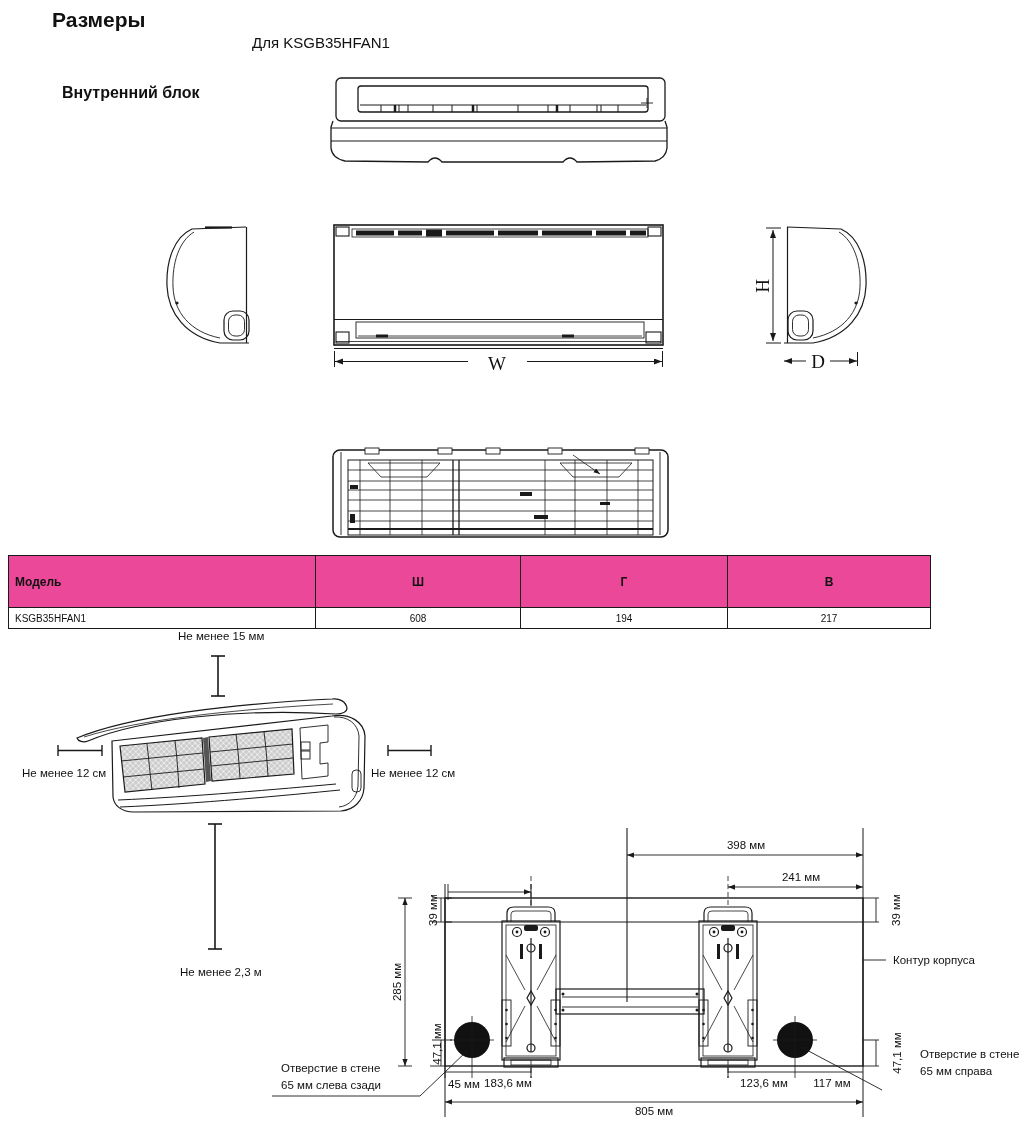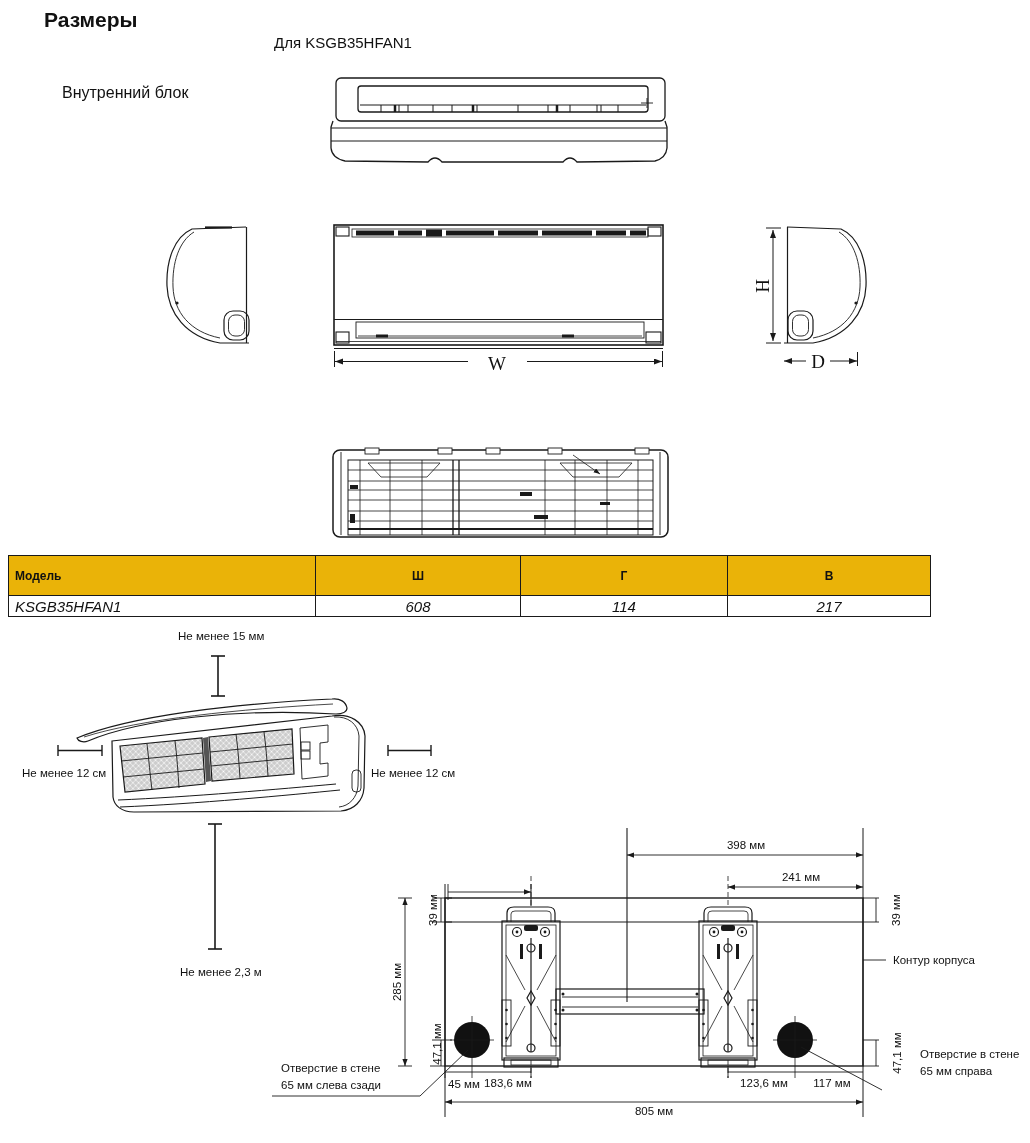--- a/index.html
+++ b/index.html
@@ -1,29 +1,29 @@
 <!DOCTYPE html>
 <html><head>
 <meta charset="utf-8">
 <style>
   html,body{margin:0;padding:0;background:#fff;}
   #page{position:relative;width:1030px;height:1143px;background:#fff;
         font-family:"Liberation Sans",sans-serif;color:#111;overflow:hidden;}
   .abs{position:absolute;}
-  #title{left:44px;top:8px;font-size:21px;font-weight:bold;}
-  #model-line{left:274px;top:34px;font-size:15px;}
-  #section{left:62px;top:84px;font-size:16px;font-weight:normal;}
+  #title{left:52px;top:8px;font-size:21px;font-weight:bold;}
+  #model-line{left:252px;top:34px;font-size:15px;}
+  #section{left:62px;top:84px;font-size:16px;font-weight:bold;}
   svg{position:absolute;overflow:visible;}
   svg text{font-family:"Liberation Sans",sans-serif;font-size:11.5px;fill:#111;}
   svg text.serif{font-family:"Liberation Serif",serif;font-size:19px;}
   table{border-collapse:collapse;table-layout:fixed;width:922px;}
   table,th,td{border:1.6px solid #1a1a1a;}
-  th{background:#eab308;font-size:12px;height:19px;padding:10px 0;}
+  th{background:#ec4899;font-size:12px;height:19px;padding:16px 0;}
   th.left,td.left{text-align:left;padding-left:6px;}
-  td{font-size:15px;height:18px;text-align:center;padding:1px 8px;font-style:italic;}
+  td{font-size:10px;height:18px;text-align:center;padding:1px 8px;}
   #dim-table{left:8px;top:555px;}
 </style>
 </head>
 <body>
 
 <div id="page">
 
   <div class="abs" id="title">Размеры</div>
   <div class="abs" id="model-line">Для KSGB35HFAN1</div>
   <div class="abs" id="section">Внутренний блок</div>
@@ -195,21 +195,21 @@
       <tbody>
           <tr>
         <th class="left">Модель</th>
         <th>Ш</th>
         <th>Г</th>
         <th>В</th>
       </tr>
       <tr>
         <td class="left">KSGB35HFAN1</td>
         <td>608</td>
-        <td>114</td>
+        <td>194</td>
         <td>217</td>
       </tr>
     </tbody>
       </table>
   </div>
 
   <svg class="abs" style="left:10px;top:616px" width="450" height="372" viewBox="10 616 450 372">
     <defs>
       <pattern id="mesh" width="4" height="4" patternUnits="userSpaceOnUse" patternTransform="rotate(45)">
         <rect width="4" height="4" fill="#fff"></rect>

